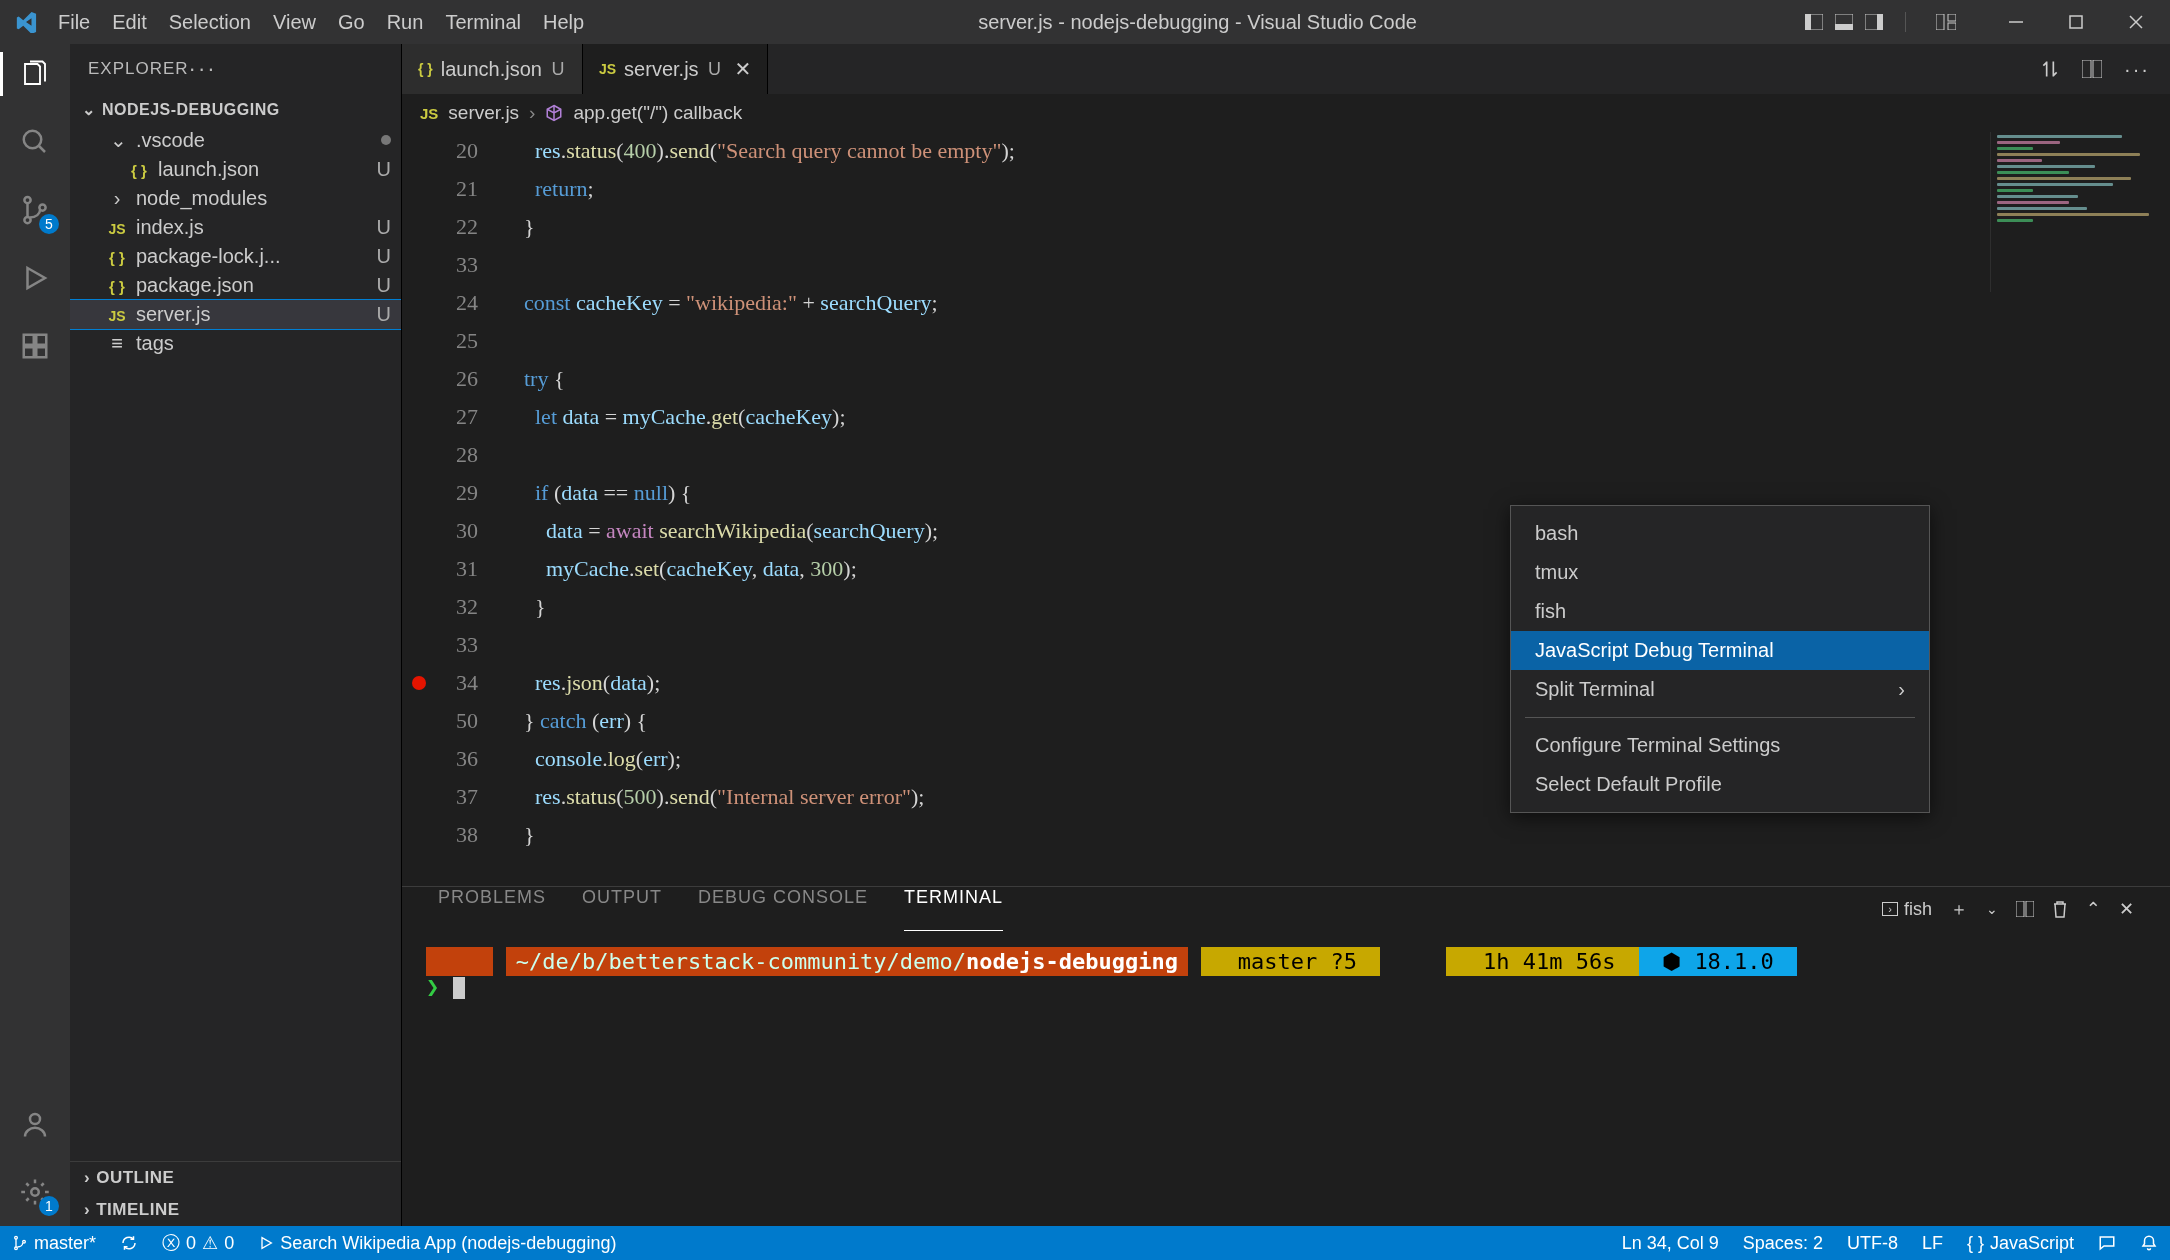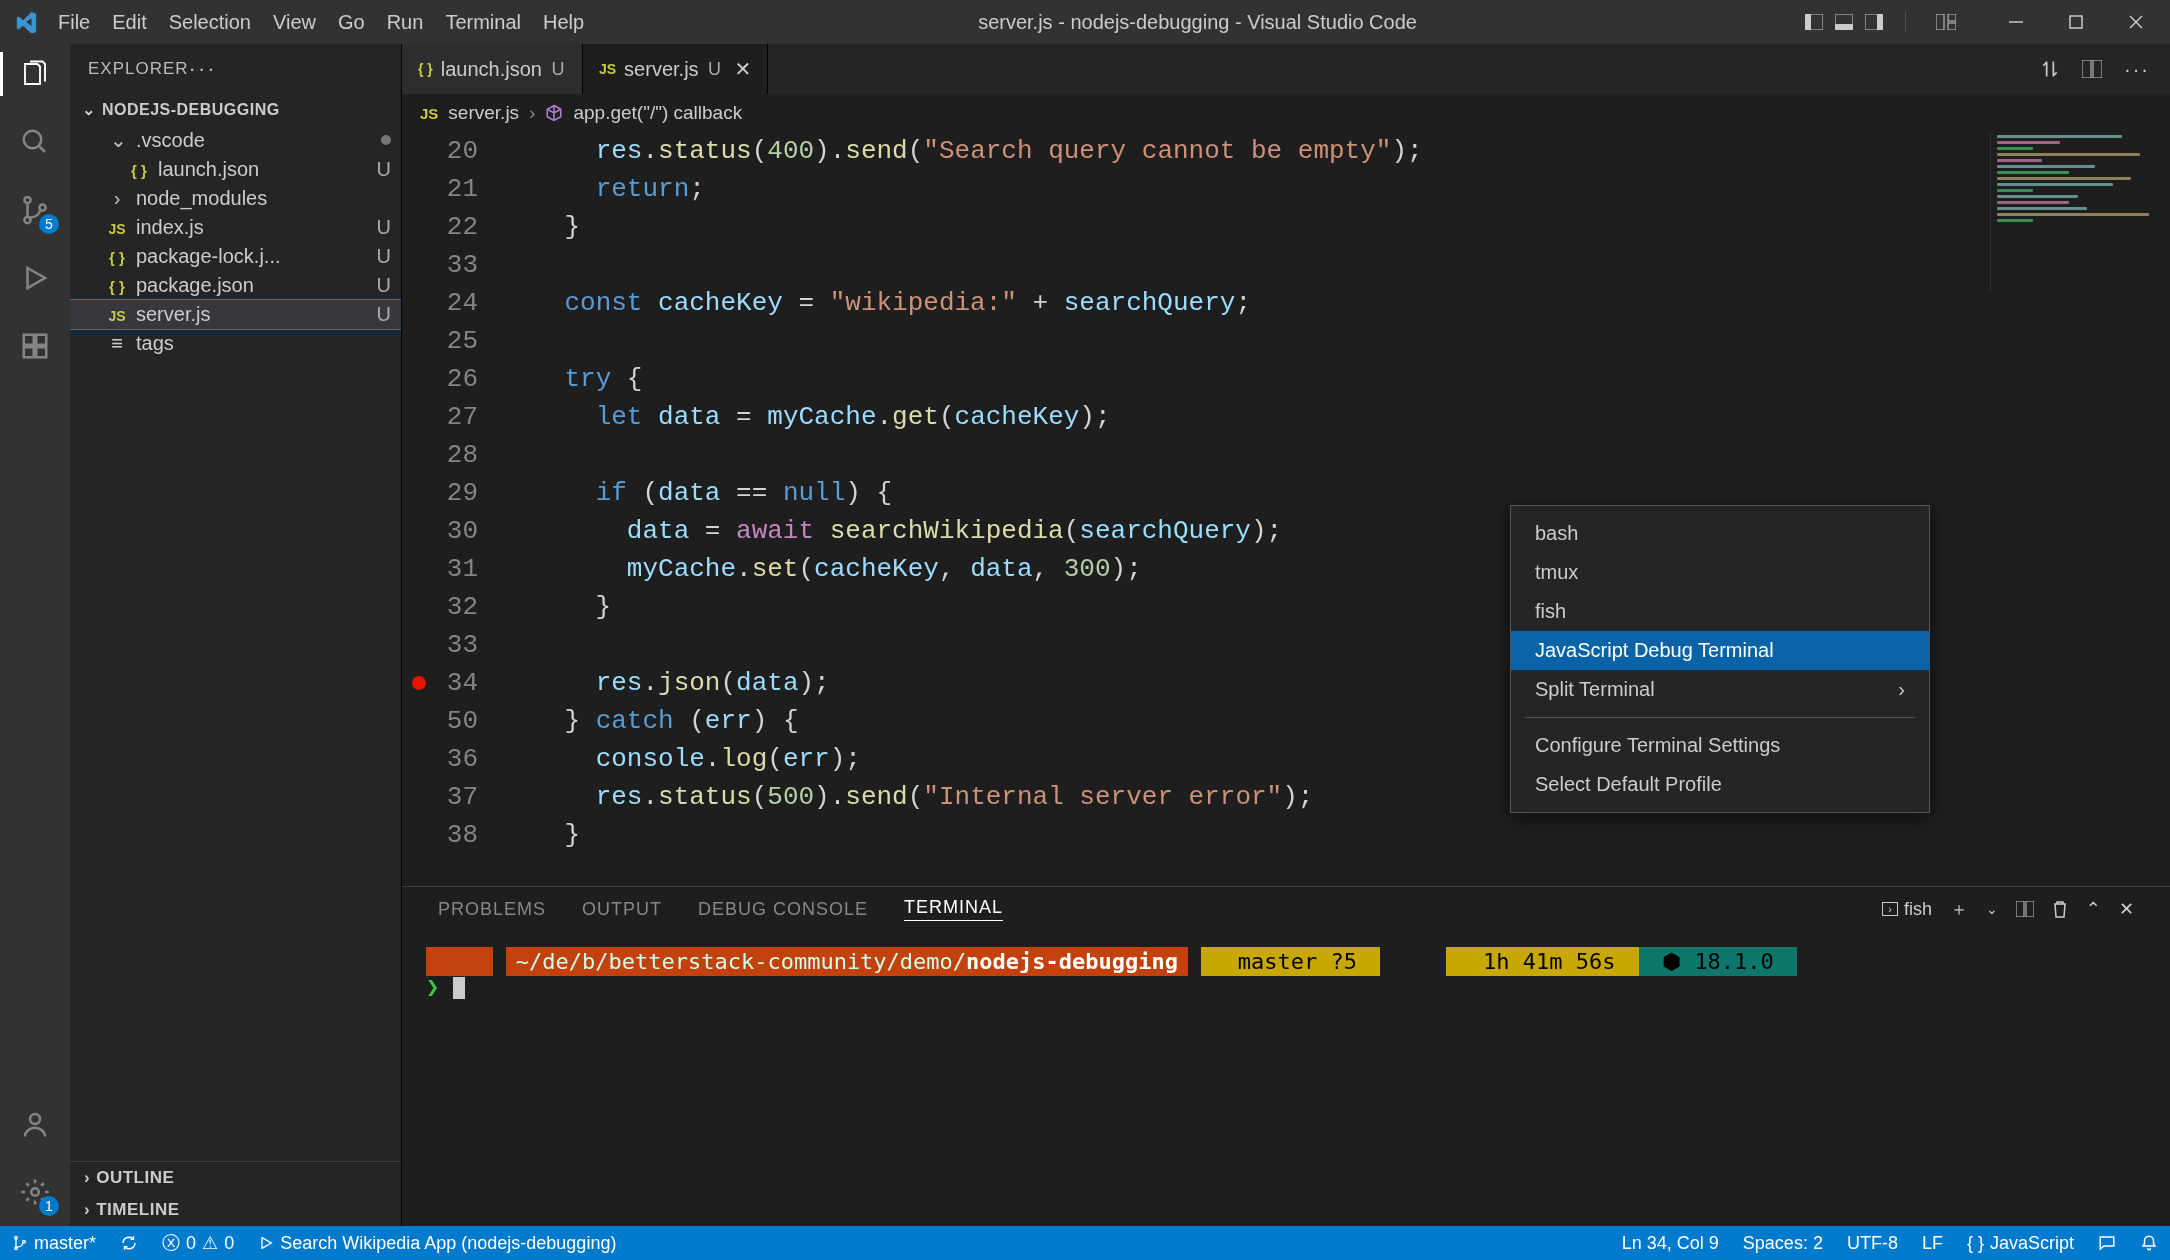--- a/index.html
+++ b/index.html
@@ -58,43 +58,43 @@
   .editor { flex:1; display:flex; flex-direction:column; }
   .tabs { height:50px; background: var(--bg-dark); display:flex; align-items:stretch; }
   .tabs .tab { display:flex; align-items:center; gap:8px; padding:0 16px; background:var(--tab-inactive); border-right:1px solid #000; color:var(--fg); }
   .tabs .tab.active { background:var(--tab-active); }
   .tabs .tab .ficon { font-size:18px; }
   .tabs .tab .badge { color:#aaa; font-size:18px; min-width:16px; text-align:center; }
   .tabs .spacer { flex:1; }
   .tabs .right-icons { display:flex; align-items:center; gap:22px; padding:0 20px; color:#ccc; }
   .breadcrumbs { height:38px; display:flex; align-items:center; gap:10px; padding:0 18px; background:var(--bg); color:#ccc; font-size:19px; }
   .breadcrumbs .sep { color:#888; }
-  .code { flex:1; display:flex; font-family: Liberation Mono, monospace; font-size:26px; line-height:38px; overflow:hidden; position:relative; }
+  .code { flex:1; display:flex; font-family: Liberation Serif, serif; font-size:22px; line-height:38px; overflow:hidden; position:relative; }
   .gutter { width:100px; text-align:right; color:#858585; padding-right:24px; padding-top:0; user-select:none; position:relative;}
   .gutter .bp { position:absolute; left:10px; width:14px; height:14px; background:#e51400; border-radius:50%; }
   .code-text { flex:1; white-space:pre; color:#d4d4d4; padding-left:0; overflow:hidden;}
   .minimap { position:absolute; right:0; top:0; width:180px; height:160px; background:linear-gradient(#1e1e1e,#1e1e1e); opacity:0.8; border-left:1px solid #333; overflow:hidden; }
   .minimap .ml { height:3px; margin:3px 6px; background:#4a6; border-radius:1px; }
   
   .kw { color:#569cd6; }
   .kw2 { color:#c586c0; }
   .str { color:#ce9178; }
   .fn { color:#dcdcaa; }
   .var { color:#9cdcfe; }
   .num { color:#b5cea8; }
   .panel { height:340px; display:flex; flex-direction:column; border-top:1px solid var(--border); }
-  .panel-tabs { height:44px; display:flex; align-items:center; gap:36px; padding:0 36px; background:var(--bg); color:#888; font-size:18px; letter-spacing:1px; }
+  .panel-tabs { height:44px; display:flex; gap:36px; padding:0 36px; background:var(--bg); color:#888; font-size:18px; letter-spacing:1px; }
   .panel-tabs .ptab.active { color:#fff; border-bottom:1px solid #fff; padding-bottom:2px;}
   .panel-tabs .spacer { flex:1; }
   .panel-tabs .right { display:flex; align-items:center; gap:18px; color:#ccc; font-size:18px; letter-spacing:0; }
   .panel-tabs .right .pill { display:flex; align-items:center; gap:6px; }
   .terminal { flex:1; font-family:"Consolas",monospace; font-size:22px; padding:18px 24px 0 24px; background:var(--bg); color:#ddd; }
   .terminal .segblue { background:#c2410c; color:#fff; padding:2px 10px; }
   .terminal .segyellow { background:#c7a800; color:#000; padding:2px 10px; }
-  .terminal .seggreen { background:#0f766e; color:#000; padding:2px 10px; }
+  .terminal .seggreen { background:#0ea5e9; color:#000; padding:2px 10px; }
   .terminal .segyellow2 { background:#c7a800; color:#000; padding:2px 10px; }
   .terminal .path { color:#cfe; }
   .terminal .path .bold { font-weight:bold; color:#fff; }
   .statusbar { height:34px; background: var(--statusbar); display:flex; align-items:center; color:#fff; font-size:18px; }
   .statusbar .sitem { padding:0 12px; display:flex; align-items:center; gap:6px; }
   .statusbar .spacer { flex:1; }
   .context-menu { position:absolute; background:var(--menu-bg); border:1px solid #555; box-shadow:0 4px 18px rgba(0,0,0,0.6); min-width:420px; padding:8px 0; }
   .context-menu .mitem { padding:8px 24px; color:#ccc; display:flex; justify-content:space-between; align-items:center;}
   .context-menu .mitem.selected { background:var(--menu-hover); color:#fff; }
   .context-menu .sep { height:1px; background:#555; margin:8px 14px; }

